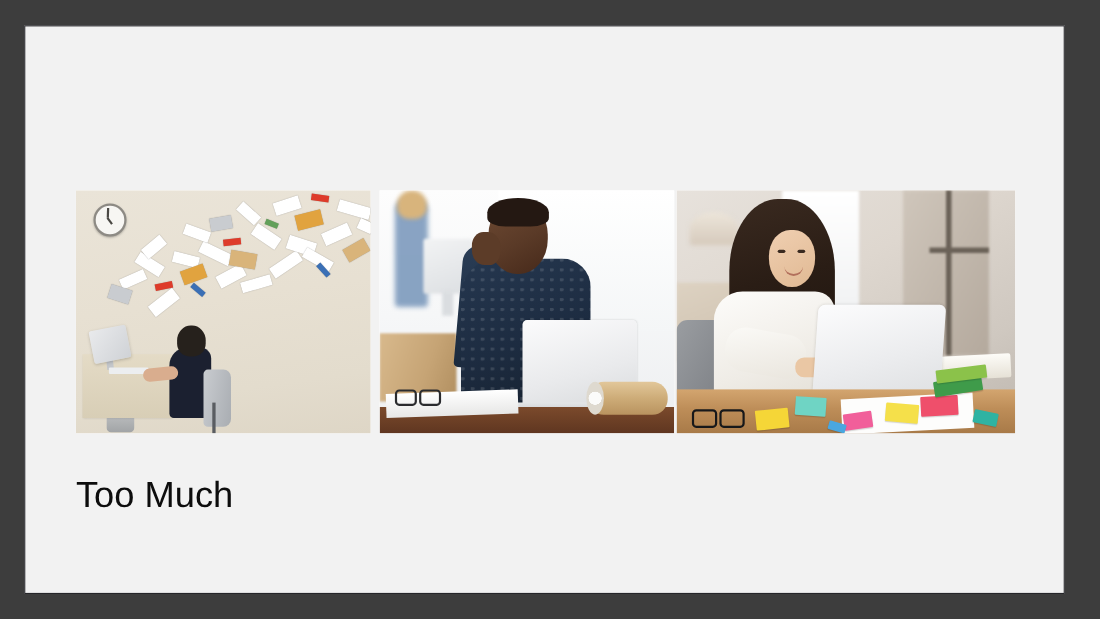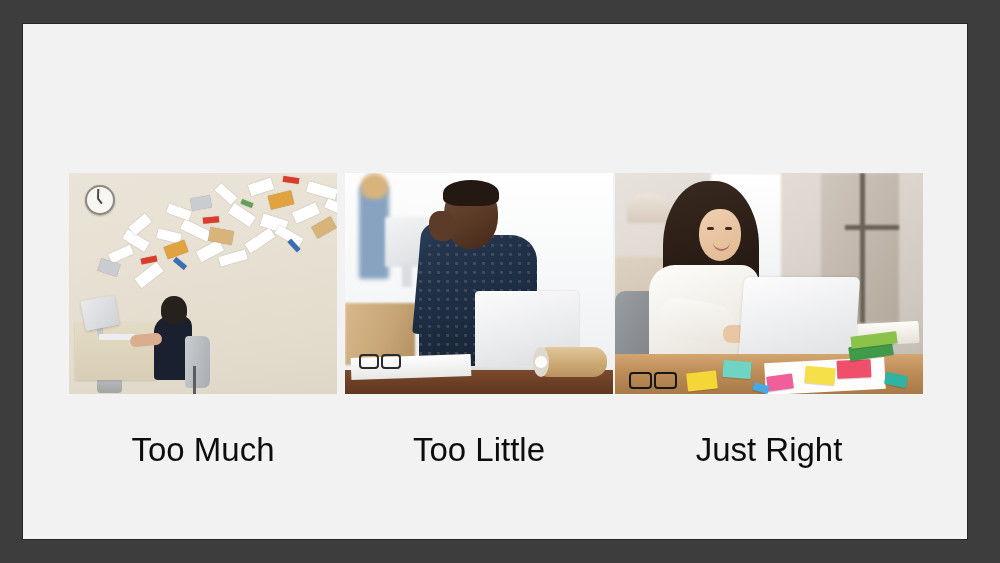--- a/index.html
+++ b/index.html
@@ -494,21 +494,21 @@
   .sticky {
     position: absolute;
     border-radius: 1px;
     box-shadow: 0 1px 1px rgba(0,0,0,.16);
   }
 
   
   .caption {
     position: absolute;
     top: 407px;
-    text-align: center;
+    text-align: left;
     font-size: 33px;
     font-weight: 400;
     color: #0d0d0d;
     white-space: nowrap;
   }
   #caption-too-much  { left: 46px;  width: 268px; }
   #caption-too-little{ left: 322px; width: 268px; }
   #caption-just-right{ left: 592px; width: 308px; }
 </style>
 </head>
@@ -621,17 +621,15 @@
           <div class="sticky" style="right:30px; bottom:36px; width:44px; height:14px; background:#3f9b4a; transform:rotate(-9deg);"></div>
           <div class="sticky" style="right:26px; bottom:48px; width:46px; height:12px; background:#8bc24a; transform:rotate(-7deg);"></div>
           <div class="sticky" style="right:16px; bottom:8px;  width:22px; height:12px; background:#2fb3a2; transform:rotate(12deg);"></div>
           <div class="sticky" style="left:138px; bottom:2px;  width:16px; height:8px;  background:#4aa7e0; transform:rotate(16deg);"></div>
         </div>
       </div>
 
     </div>
 
     <div class="caption" id="caption-too-much">Too Much</div>
-    <div class="caption" id="caption-too-little">Too Little</div>
-    <div class="caption" id="caption-just-right">Just Right</div>
 
   </div>
 </div>
 
 </body></html>

